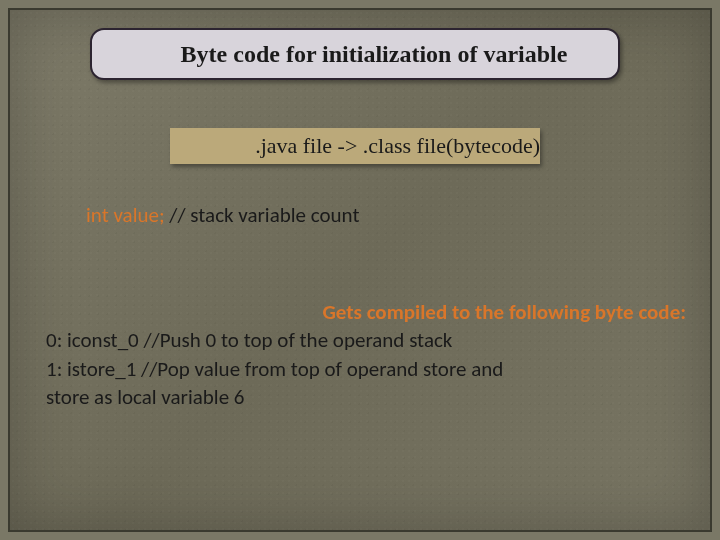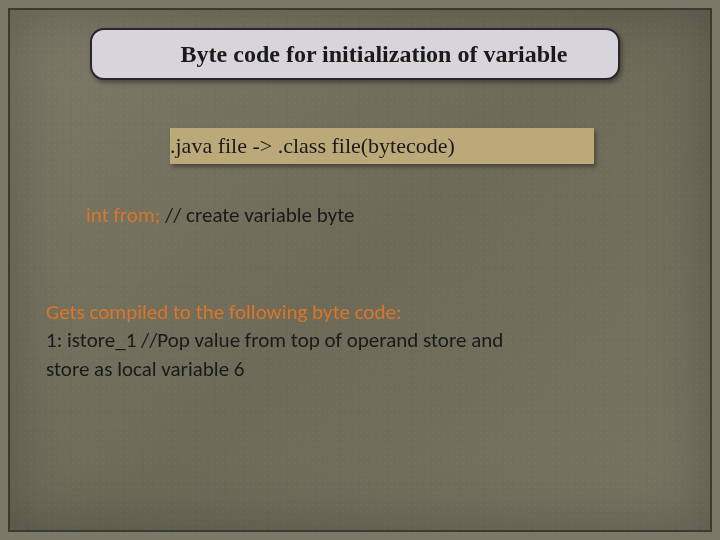--- a/index.html
+++ b/index.html
@@ -46,27 +46,27 @@
   .title-banner span {
     font-family: 'Times New Roman', serif;
     font-weight: bold;
     font-size: 24px;
     color: #1a1a1a;
   }
   .sub-banner {
     position: absolute;
     top: 118px;
     left: 160px;
-    width: 424px;
+    width: 370px;
     height: 36px;
     background: #bba97a;
     box-shadow: 2px 3px 4px rgba(0,0,0,0.35);
     display: flex;
     align-items: center;
-    justify-content: flex-start;
+    justify-content: flex-end;
   }
   .sub-banner span {
     font-family: 'Times New Roman', serif;
     font-size: 22px;
     color: #1a1a1a;
   }
   .code-line {
     position: absolute;
     top: 192px;
     left: 76px;
@@ -77,40 +77,42 @@
   .bytecode-block {
     position: absolute;
     top: 288px;
     left: 36px;
     width: 640px;
     font-size: 21px;
     line-height: 1.35;
     color: #1a1a1a;
   }
   .bold-orange {
-    font-weight: normal;
+    font-weight: bold;
     color: #d9762a;
+    text-align: right;
   }
 </style>
 </head>
 <body>
 
 <div class="inner">
   <div class="texture"></div>
 
   <div class="title-banner">
     <span>Byte code for initialization of variable</span>
   </div>
 
   <div class="sub-banner">
     <span>.java file  -&gt;  .class file(bytecode)</span>
   </div>
 
   <div class="code-line">
-    <span class="code-orange">int from;</span><span> // create variable byte</span>
+    <span class="code-orange">int value;</span><span> // stack variable count</span>
   </div>
 
   <div class="bytecode-block">
     <div class="bold-orange">Gets compiled to the following byte code:</div>
+    <div>0: iconst_0  //Push 0 to top of the operand stack</div>
     <div>1: istore_1  //Pop value from top of operand store and</div>
     <div>store as local variable 6</div>
   </div>
 </div>
 
 </body></html>

